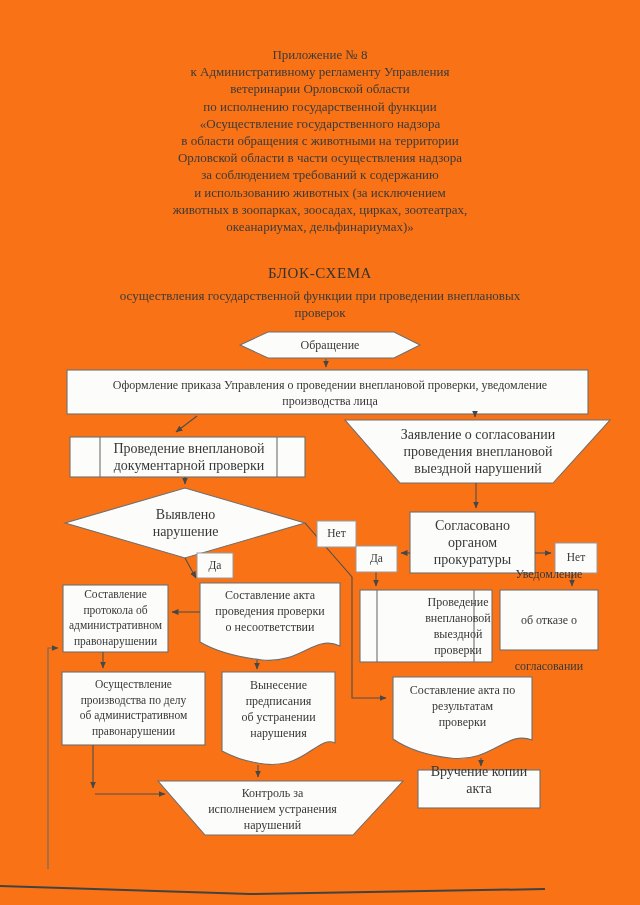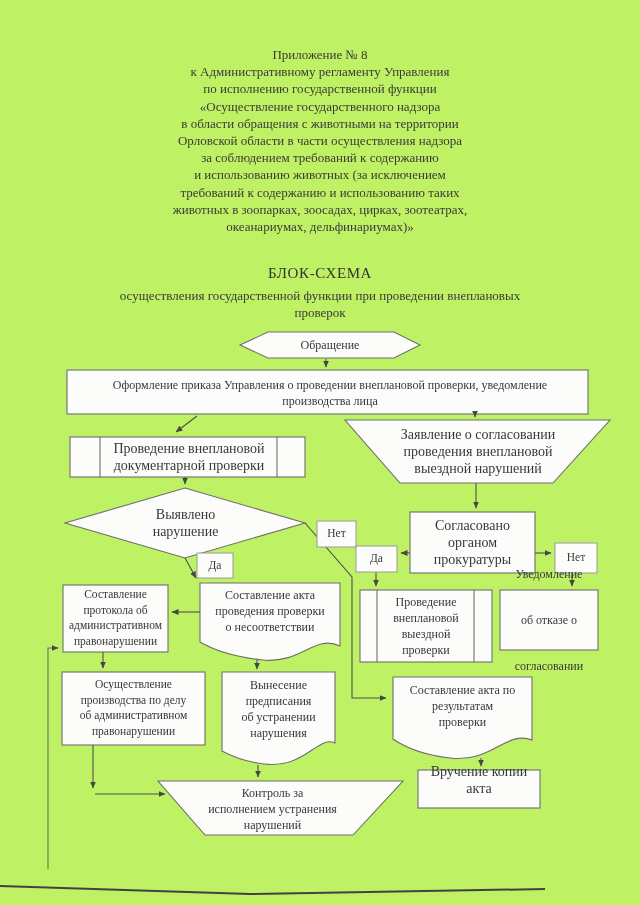--- a/index.html
+++ b/index.html
@@ -1,18 +1,18 @@
 <!DOCTYPE html>
 <html><head>
 <meta charset="utf-8">
 <style>
   html,body{margin:0;padding:0;background:#e8e8e6;}
   .page{
     position:relative;width:640px;height:905px;margin:0 auto;
-    background:#bef264;overflow:hidden;
+    background:#f97316;overflow:hidden;
     font-family:"Liberation Serif","DejaVu Serif",serif;
     color:#383838;
   }
   svg.flow{position:absolute;left:0;top:0;width:640px;height:905px;}
   .hdr{
     position:absolute;left:40px;top:46px;width:560px;
     text-align:center;font-size:13px;line-height:17.2px;color:#3a3a3a;
   }
   .schema-title{
     position:absolute;left:20px;top:265px;width:600px;text-align:center;
@@ -92,27 +92,27 @@
       <rect x="356" y="546" width="41" height="26"></rect>
       <rect x="555" y="543" width="42" height="30"></rect>
     </g>
 
     <path d="M0,886 L250,894 L545,889" fill="none" stroke="#424242" stroke-width="2"></path>
   </svg>
 
   <div class="hdr">
     <div>Приложение № 8</div>
     <div>к Административному регламенту Управления</div>
+    <div>ветеринарии Орловской области</div>
     <div>по исполнению государственной функции</div>
     <div>«Осуществление государственного надзора</div>
     <div>в области обращения с животными на территории</div>
     <div>Орловской области в части осуществления надзора</div>
     <div>за соблюдением требований к содержанию</div>
     <div>и использованию животных (за исключением</div>
-    <div>требований к содержанию и использованию таких</div>
     <div>животных в зоопарках, зоосадах, цирках, зоотеатрах,</div>
     <div>океанариумах, дельфинариумах)»</div>
   </div>
 
   <div class="schema-title">БЛОК-СХЕМА</div>
   <div class="schema-sub">
     <div>осуществления государственной функции при проведении внеплановых</div>
     <div>проверок</div>
   </div>
 
@@ -167,21 +167,21 @@
     <div>административном</div>
     <div>правонарушении</div>
   </div>
 
   <div class="lbl" style="left:202px;top:586px;width:136px;height:50px;">
     <div>Составление акта</div>
     <div>проведения проверки</div>
     <div>о несоответствии</div>
   </div>
 
-  <div class="lbl" style="left:378px;top:591px;width:96px;height:70px;">
+  <div class="lbl" style="left:378px;top:591px;width:96px;height:70px;padding-left:32px;">
     <div>Проведение</div>
     <div>внеплановой</div>
     <div>выездной</div>
     <div>проверки</div>
   </div>
 
   <div class="lbl" style="left:502px;top:592px;width:94px;height:56px;gap:30px;">
     <div>Уведомление</div>
     <div>об отказе о</div>
     <div>согласовании</div>

